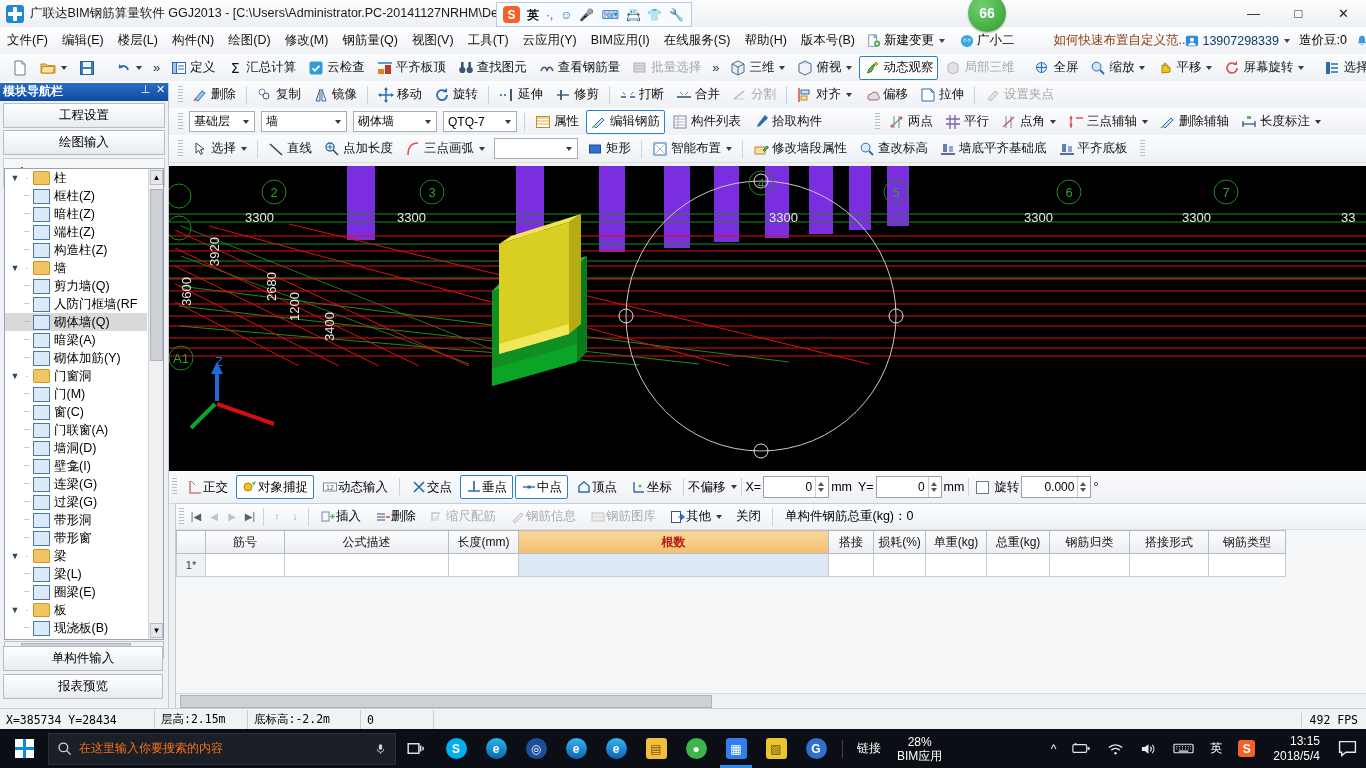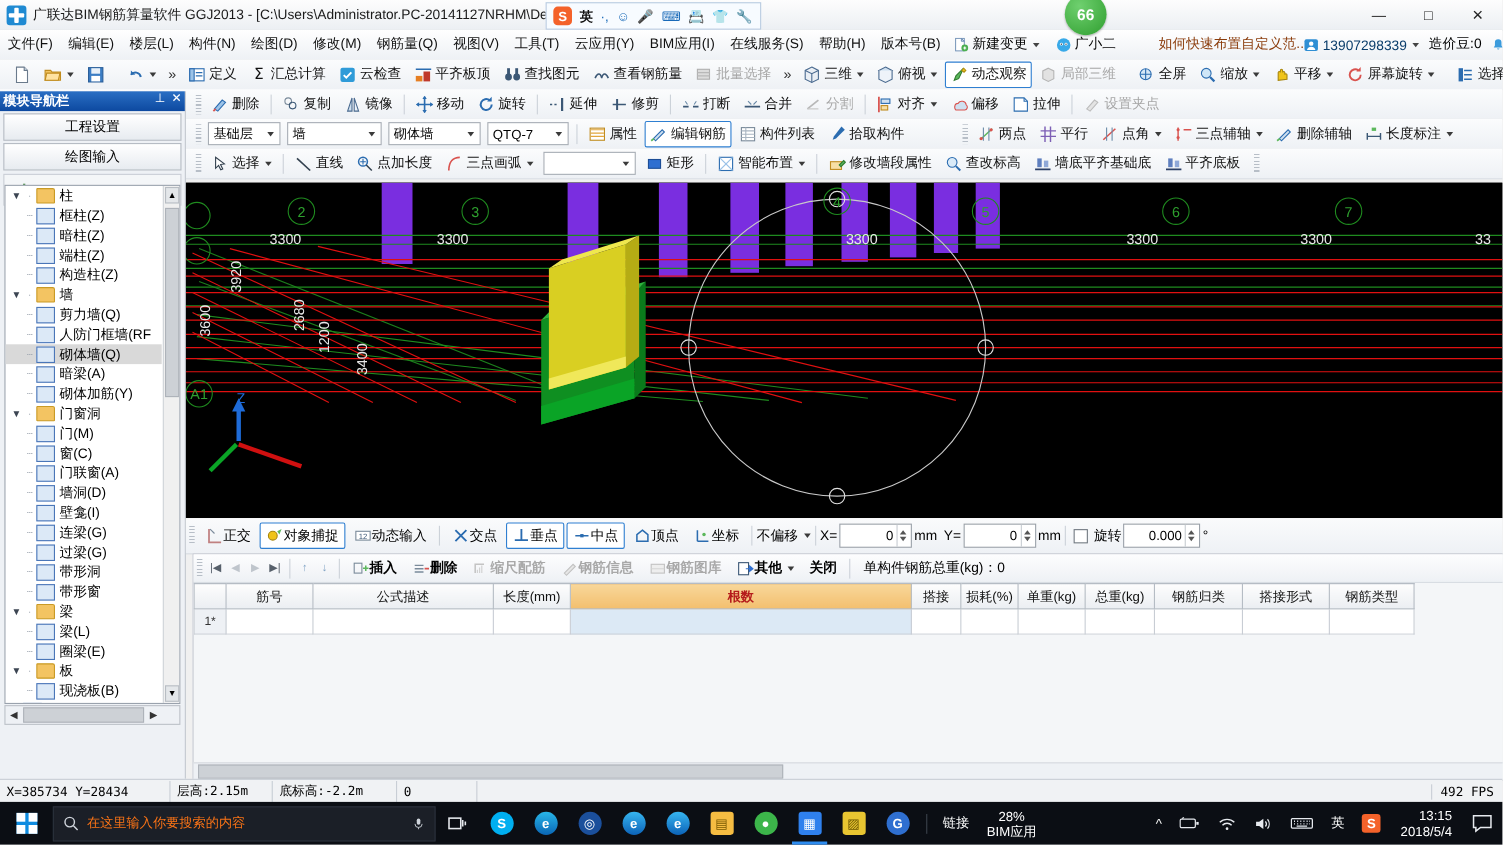--- a/index.html
+++ b/index.html
@@ -141,21 +141,21 @@
   .spin i{display:block;border-left:3px solid transparent;border-right:3px solid transparent;margin:1px auto;}
   .spin i.up{border-bottom:4px solid #555;}
   .spin i.dn{border-top:4px solid #555;}
   .chk{width:11px;height:11px;border:1px solid #707880;background:#fff;margin:0 5px 0 3px;}
 
   
   .rebar{position:absolute;left:175px;top:503px;width:1191px;height:205px;background:#f4f6f8;
     border:1px solid #c5cad1;}
   .rb-tools{height:25px;display:flex;align-items:center;background:linear-gradient(#fdfdfe,#eef1f5);
     border-bottom:1px solid #d8dde3;white-space:nowrap;}
-  .rb-btn{display:flex;align-items:center;height:21px;padding:0 5px;margin:0 1px;font-size:12.5px;border:1px solid transparent;font-weight:bold;}
+  .rb-btn{display:flex;align-items:center;height:21px;padding:0 5px;margin:0 1px;font-size:12.5px;border:1px solid transparent;}
   .rb-btn.disabled{color:#a9a9a9;}
   .navbtn{width:18px;height:18px;display:flex;align-items:center;justify-content:center;font-size:10px;color:#57606b;}
   .navbtn.dis{color:#bfc5cc;}
   .rb-total{font-size:12.5px;margin-left:8px;}
   table.grid{border-collapse:collapse;table-layout:fixed;font-size:12px;background:#fff;}
   table.grid th{background:linear-gradient(#fdfdfd,#ebeef2);border:1px solid #b5bcc4;height:22px;
     font-weight:normal;font-size:12px;color:#111;padding:0;}
   table.grid th.hl{background:linear-gradient(#f8d79a,#f3bf6e);color:#b51c1c;font-weight:bold;}
   table.grid td{border:1px solid #c8cdd4;height:22px;padding:0 3px;}
   td.rownum{background:#eef1f5;text-align:center;font-size:11px;color:#333;}
@@ -929,20 +929,24 @@
         <div class="varrow" style="bottom:1px;">▼</div>
       </div>
     </div>
 
     <div class="hscroll">
       <div class="harrow">◀</div>
       <div class="hthumb"></div>
       <div class="harrow">▶</div>
     </div>
 
+    <div class="lp-bottom">
+      <div class="lp-barbtn">单构件输入</div>
+      <div class="lp-barbtn">报表预览</div>
+    </div>
   </div>
 
   <div class="viewport">
     <svg class="vp-svg" width="1197" height="305" viewBox="0 0 1197 305">
       <rect x="0" y="0" width="1197" height="305" fill="#000"></rect>
 
       <g>
         <rect x="178" y="0" width="28" height="74" fill="#7a2ee0"></rect>
         <rect x="347" y="0" width="28" height="85" fill="#7a2ee0"></rect>
         <rect x="430" y="0" width="26" height="86" fill="#7a2ee0"></rect>

